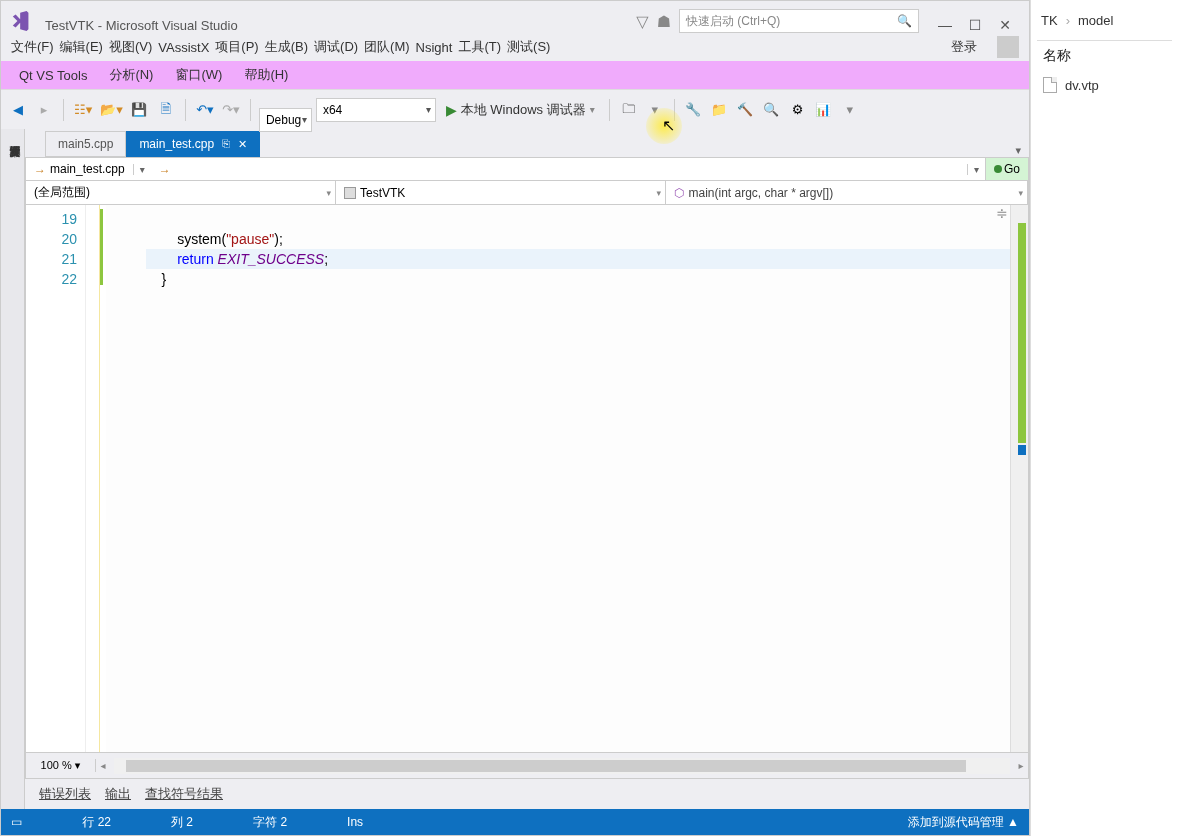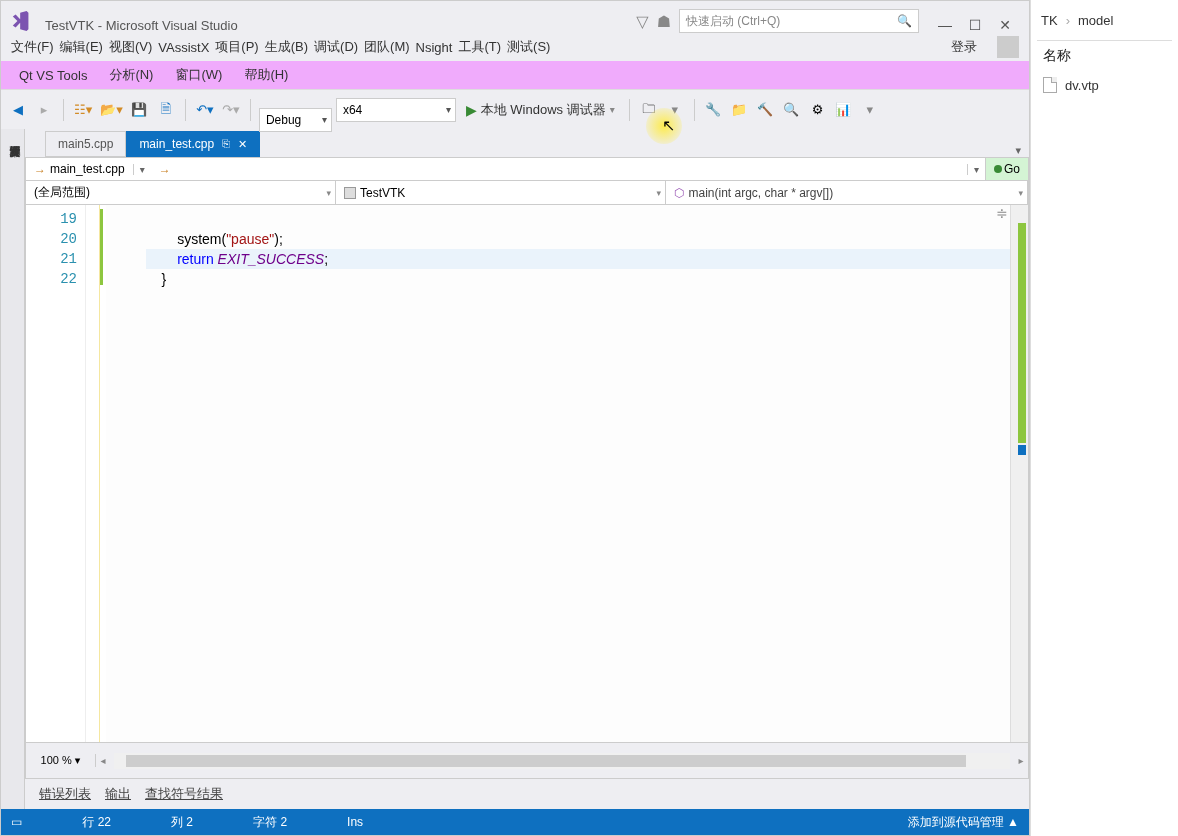--- a/index.html
+++ b/index.html
@@ -63,38 +63,38 @@
 .navbar .nb-seg::after { content:"▾"; position:absolute; right:4px; font-size:9px; color:#888;}
 .nb1 { flex: 0 0 330px; padding-right:20px !important;}
 .nb2 { flex: 0 0 310px; padding-right:20px !important;}
 .nb3 { flex: 1; padding-right:20px !important; color:#444;}
 .navbar .ico-cube { width:12px; height:12px; background:#ddd; border:1px solid #999;}
 .pico { color:#9b59b6;}
 
 
 .code-wrap { flex:1; display:flex; background:#fff; border:1px solid #ccc; border-top:none; position:relative;}
 .gutter { width:60px; background:#fff; text-align:right; padding:4px 8px 0 0; color:#2b91af; font-family:Consolas,monospace; font-size:14px; border-right:1px solid #eee;}
-.gutter div { height:20px; line-height:20px;font-family:Liberation Mono, monospace;}
+.gutter div { height:20px; line-height:20px;}
 .fold-bar { width:14px; background:#fff; border-right:1px solid #f5e7a0;}
 .bracket-bar { width:6px; position:relative;}
 .bracket-bar .br { position:absolute; left:0; top:4px; width:4px; height:76px; border-left:3px solid #8dc63f; }
 .code { flex:1; font-family:Consolas,monospace; font-size:14px; padding:4px 0 0 40px; color:#000; background:#fdfdfd;}
 .code .line { height:20px; line-height:20px; white-space:pre;}
 .code .line.hl { background:#eaf3fb;}
 .kw { color:#0000ff;}
 .str { color:#a31515;}
 .mac { color:#6f008a; font-style:italic;}
 .vscroll { width:18px; background:#f0f0f0; border-left:1px solid #ddd; position:relative;}
 .vscroll .minimap-chunk { position:absolute; right:2px; width:8px;}
 .mm-green { background:#8dc63f;}
 .mm-blue { background:#0e70c0;}
 .split-handle { position:absolute; top:0; right:18px; width:14px; height:14px; cursor:pointer; color:#888; font-size:14px;}
 
 
-.bottombar { height:36px; display:flex; align-items:center; border:1px solid #ccc; border-top:none; background:#eeeef2; font-size:11px;}
+.bottombar { height:26px; display:flex; align-items:center; border:1px solid #ccc; border-top:none; background:#eeeef2; font-size:11px;}
 .zoom { width:70px; text-align:center; border-right:1px solid #ccc; cursor:pointer;}
 .hscroll { flex:1; height:16px; background:#f0f0f0; margin:0 4px; position:relative; cursor:pointer;}
 .hscroll-thumb { position:absolute; left:12px; top:2px; height:12px; width:840px; background:#cdcdcd;}
 .hscroll-arr { width:14px; text-align:center; color:#888; cursor:pointer; font-size:10px;}
 
 
 .outtabs { height:30px; display:flex; align-items:center; gap:14px; padding:0 14px; font-size:13px; color:#444;}
 .outtab { cursor:pointer;text-decoration:underline;}
 
 
@@ -170,21 +170,21 @@
     <div class="tb-btn" style="color:#aaa;">▸</div>
     <div class="tb-sep"></div>
     <div class="tb-btn" style="color:#d28b26;">☷▾</div>
     <div class="tb-btn" style="color:#d28b26;">📂▾</div>
     <div class="tb-btn" style="color:#0e70c0;">💾</div>
     <div class="tb-btn" style="color:#0e70c0;">🗎</div>
     <div class="tb-sep"></div>
     <div class="tb-btn" style="color:#0e70c0;">↶▾</div>
     <div class="tb-btn" style="color:#aaa;">↷▾</div>
     <div class="tb-sep"></div>
-    <div class="tb-combo" style="width:73px;margin-top:20px;">
+    <div class="tb-combo" style="width:53px;margin-top:20px;">
         <span>Debug</span>
       </div>
     <div class="tb-combo" style="width:120px;">
         <span>x64</span>
       </div>
     <div class="run-btn">
       <span class="play-ico">▶</span>
       <span>本地 Windows 调试器</span>
       <span style="font-size:10px;color:#888;">▾</span>
     </div>

